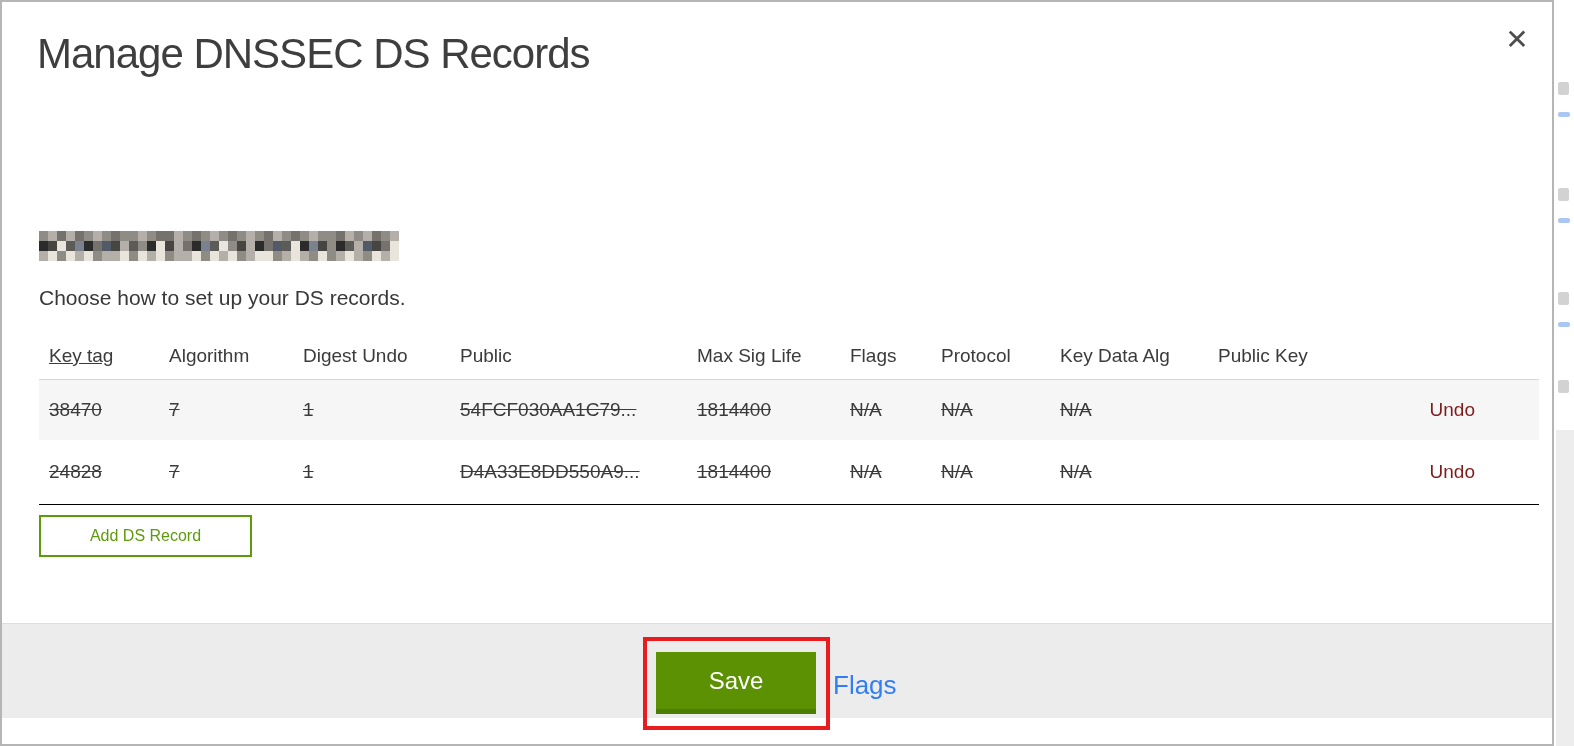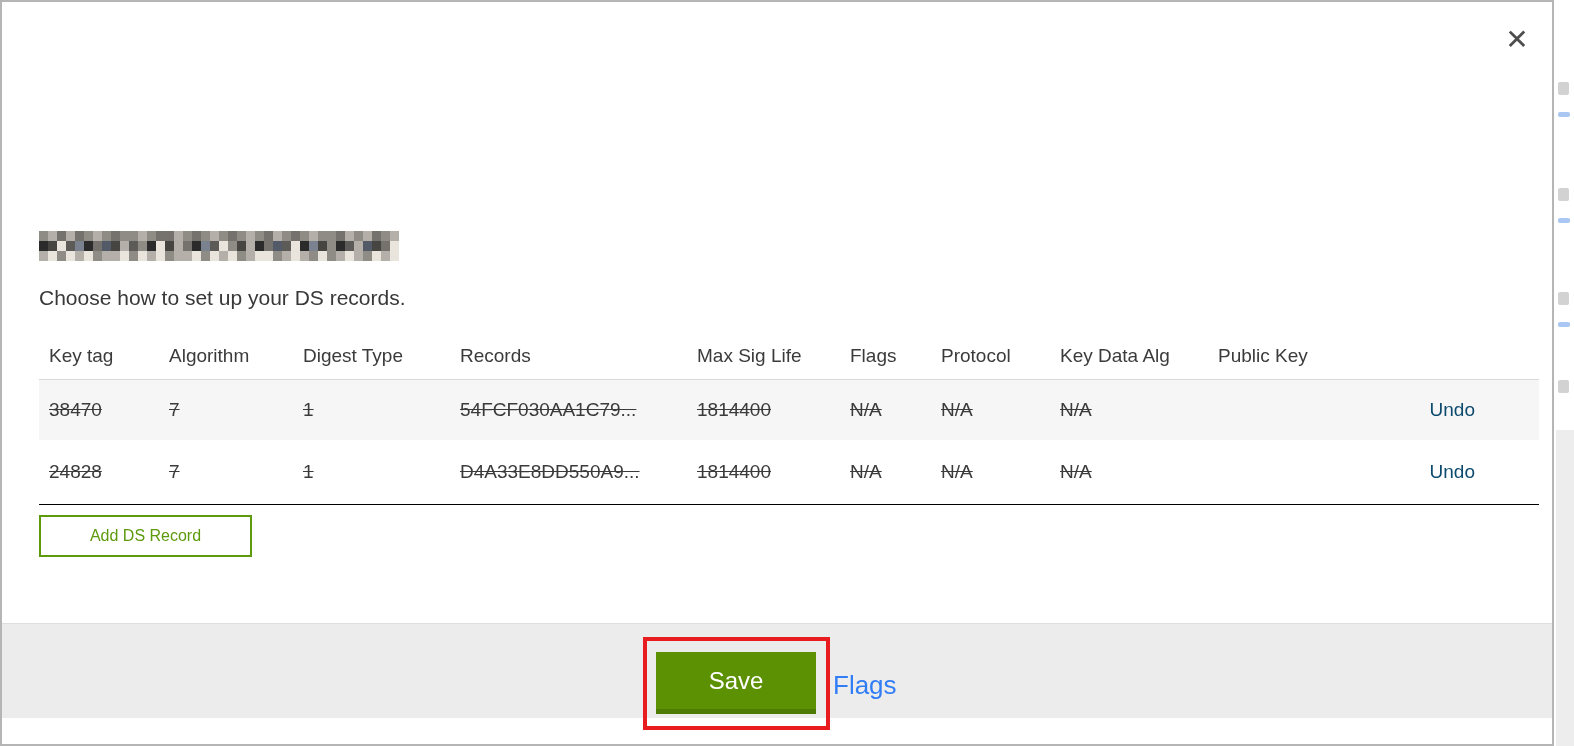--- a/index.html
+++ b/index.html
@@ -46,32 +46,32 @@
 
   
   .ds-table {
     position: absolute; left: 37px; top: 330px;
     width: 1500px; font-size: 19px;
   }
   .t-row { display: flex; align-items: center; padding-left: 10px; padding-right: 64px; }
   .t-head { height: 48px; border-bottom: 1px solid #d9d9d9; color: #3b3b3b; }
   .t-r1 { height: 60px; background: #f6f6f7; }
   .t-r2 { height: 65px; background: #ffffff; border-bottom: 1px solid #000000; }
-  .c-keytag { width: 120px; }
+  .c-keytag { width: 120px; text-decoration: underline; }
   .c-alg    { width: 134px; }
   .c-dtype  { width: 157px; }
   .c-digest { width: 237px; white-space: nowrap; overflow: hidden; }
   .c-maxsig { width: 153px; }
   .c-flags  { width: 91px; }
   .c-proto  { width: 119px; }
   .c-kda    { width: 158px; }
   .c-pubkey { flex: 1; }
   .c-action { width: 80px; text-align: right; }
   .strike { text-decoration: line-through; color: #3b3b3b; }
-  .link { color: #0c4a6e; cursor: pointer; text-decoration: none; }
+  .link { color: #7f1d1d; cursor: pointer; text-decoration: none; }
 
   
   .add-btn {
     position: absolute; left: 37px; top: 513px;
     width: 213px; height: 42px;
     background: #ffffff;
     border: 2px solid #5d9a0c;
     color: #5d9a0c;
     font-size: 16px;
     display: flex; align-items: center; justify-content: center;
@@ -125,20 +125,21 @@
     width: 18px; height: 316px; background: #ededed;
   }
 </style>
 </head>
 <body>
 
 <div class="stage">
 
   <div class="modal">
 
+    <h1 class="modal-title">Manage DNSSEC DS Records</h1>
 
     <div class="close-btn">✕</div>
 
     <div class="redacted">
         <span style="background: rgb(143, 139, 133);"></span>
         <span style="background: rgb(180, 176, 169);"></span>
         <span style="background: rgb(117, 113, 108);"></span>
         <span style="background: rgb(180, 176, 169);"></span>
         <span style="background: rgb(117, 113, 108);"></span>
         <span style="background: rgb(143, 139, 133);"></span>
@@ -258,22 +259,22 @@
         <span style="background: rgb(233, 229, 221);"></span>
       </div>
 
     <div class="subtitle">Choose how to set up your DS records.</div>
 
     <div class="ds-table">
 
       <div class="t-row t-head">
         <div class="c-keytag">Key tag</div>
         <div class="c-alg">Algorithm</div>
-        <div class="c-dtype">Digest Type</div>
-        <div class="c-digest">Records</div>
+        <div class="c-dtype">Digest Undo</div>
+        <div class="c-digest">Public</div>
         <div class="c-maxsig">Max Sig Life</div>
         <div class="c-flags">Flags</div>
         <div class="c-proto">Protocol</div>
         <div class="c-kda">Key Data Alg</div>
         <div class="c-pubkey">Public Key</div>
         <div class="c-action"></div>
       </div>
 
       <div class="t-row t-r1">
         <div class="c-keytag strike">38470</div>

